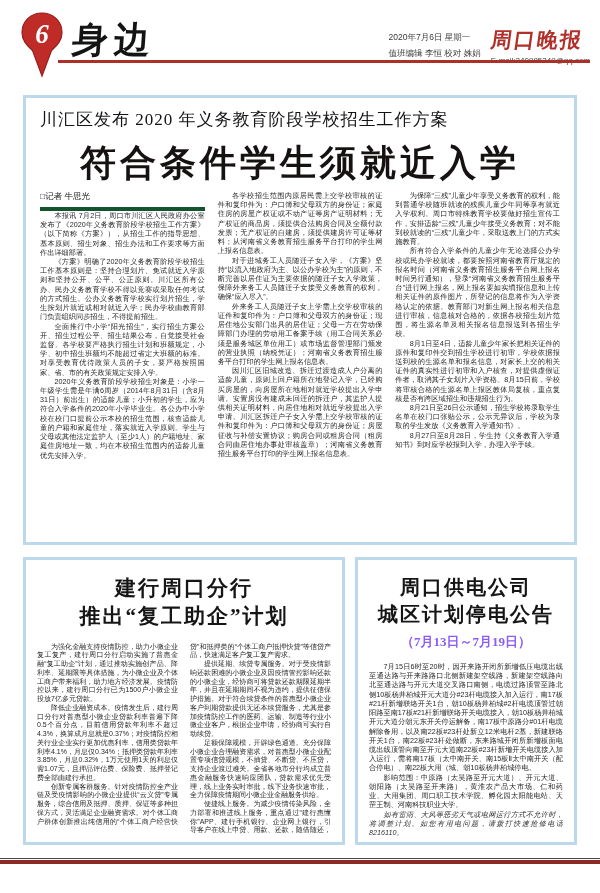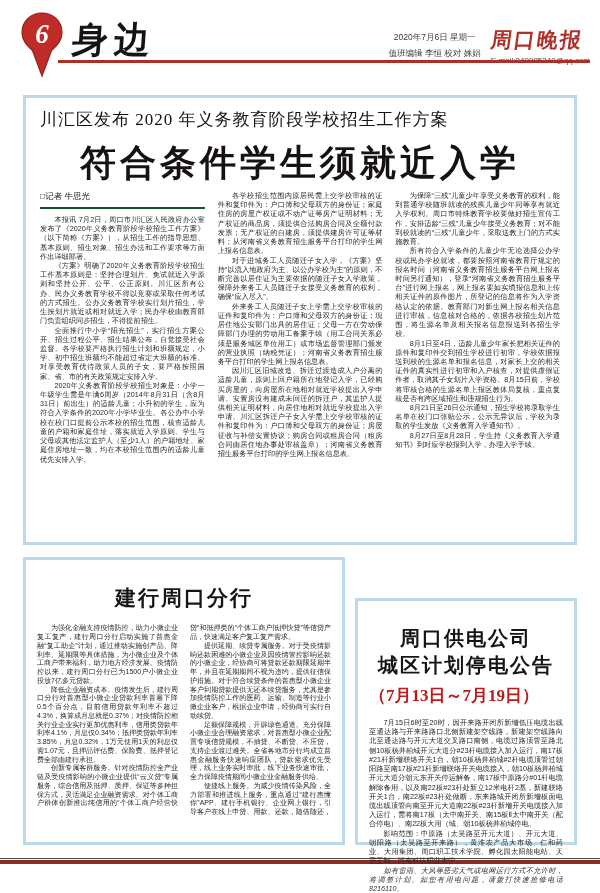--- a/index.html
+++ b/index.html
@@ -6,49 +6,49 @@
   body{width:600px;height:893px;position:relative;font-family:"Liberation Sans",sans-serif;color:#222;overflow:hidden;}
 
   
   .header{position:relative;height:95px;}
   .pin{position:absolute;left:20px;top:12px;width:44px;height:66px;}
   .pin .num{position:absolute;top:7px;left:0;width:44px;text-align:center;color:#fff;
             font-family:"Liberation Serif",serif;font-size:27px;font-weight:bold;font-style:italic;}
   .section-name{position:absolute;left:72px;top:16px;font-family:"Liberation Serif",serif;
                 font-size:36px;font-weight:bold;transform:skewX(-4deg);letter-spacing:6px;color:#141414;}
   .header-right{position:absolute;right:10px;top:26px;display:flex;align-items:center;gap:10px;}
-  .pub-meta{text-align:center;font-size:8.5px;line-height:1.8;color:#3a3a3a;white-space:nowrap;}
+  .pub-meta{text-align:left;font-size:8.5px;line-height:1.8;color:#3a3a3a;white-space:nowrap;}
   .masthead-block{text-align:left;}
   .masthead{font-family:"Liberation Serif",serif;font-size:21px;font-weight:bold;color:#b1302a;
             transform:skewX(-8deg);letter-spacing:2px;white-space:nowrap;}
   .email{font-size:8px;color:#444;margin-top:2px;white-space:nowrap;}
   .header-rule{position:absolute;left:58px;right:10px;top:60px;height:3px;background:#ae2f28;}
 
   
   .main-box{margin:0 23px;height:450px;box-sizing:border-box;border:3px solid #bcd9ec;
             background:#fff;padding:10px 14px;}
   .kicker{font-family:"Liberation Serif",serif;font-size:17px;color:#141414;letter-spacing:1px;}
   .headline{font-family:"Liberation Serif",serif;font-size:36px;font-weight:bold;color:#171212;
             text-align:center;letter-spacing:4px;margin:8px 0 3px;}
   .article-body{font-size:7.2px;line-height:1.28;text-align:justify;color:#272727;overflow:hidden;}
   .article-body p{margin:0;text-indent:2em;}
   .three-col{column-count:3;column-gap:13px;height:300px;}
-  .byline{font-size:8.5px;text-indent:0;color:#222;border-bottom:2px solid #14532d;
-          padding-bottom:5px;margin-bottom:6px;}
+  .byline{font-size:8.5px;text-indent:0;color:#222;border-bottom:4px solid #14532d;
+          padding-bottom:5px;}
 
   .bottom-row{margin:12px 23px 0;display:flex;gap:10px;height:288px;}
-  .sub-box{box-sizing:border-box;border:3px solid #bcd9ec;background:#fff;padding:24px 11px 8px;}
+  .sub-box{box-sizing:border-box;border:3px solid #bcd9ec;background:#fff;padding:14px 11px 8px;}
   .bank-box{flex:0 0 322px;}
-  .power-box{flex:1;margin-top:41px;}
+  .power-box{flex:1;}
   .box-title{font-family:"Liberation Serif",serif;font-weight:bold;text-align:center;
              color:#151515;line-height:1.35;}
   .bank-box .box-title{font-size:21px;letter-spacing:2px;}
   .power-box .box-title{font-size:20px;letter-spacing:2px;}
-  .box-subtitle{font-family:"Liberation Serif",serif;font-size:17px;font-weight:600;
-                text-align:left;margin-top:5px;color:#b91c1c;}
+  .box-subtitle{font-family:"Liberation Serif",serif;font-size:13px;font-weight:600;
+                text-align:center;margin-top:5px;color:#8b5cf6;}
   .two-col{column-count:2;column-gap:12px;height:198px;margin-top:12px;font-size:7px;line-height:1.25;}
   .one-col{height:202px;margin-top:11px;line-height:1.28;}
   .note{font-style:italic;color:#333;}
 
   
   .footer-rule{margin-top:13px;}
   .footer-rule .thin{height:1px;background:#4a4a4a;}
   .footer-rule .thick{height:4px;background:#8c2b24;margin-top:1px;}
 </style>
 </head>
@@ -93,20 +93,21 @@
       <p>8月1日至4日，适龄儿童少年家长把相关证件的原件和复印件交到招生学校进行初审，学校依据报送到校的生源名单和报名信息，对家长上交的相关证件的真实性进行初审和入户核查，对提供虚假证件者，取消其子女划片入学资格。8月15日前，学校将审核合格的生源名单上报区教体局复核，重点复核是否有跨区域招生和违规招生行为。</p>
       <p>8月21日至26日公示通知，招生学校将录取学生名单在校门口张贴公示，公示无异议后，学校为录取的学生发放《义务教育入学通知书》。</p>
       <p>8月27日至8月28日，学生持《义务教育入学通知书》到对应学校报到入学，办理入学手续。</p>
     </div>
 </div>
 
 <div class="bottom-row">
   <div class="sub-box bank-box">
     <div class="box-title">
       <div>建行周口分行</div>
+      <div>推出“复工助企”计划</div>
     </div>
     <div class="article-body two-col">
         <p>为强化金融支持疫情防控，助力小微企业复工复产，建行周口分行启动实施了普惠金融“复工助企”计划，通过推动实施创产品、降利率、延期限等具体措施，为小微企业及个体工商户带来福利，助力地方经济发展。疫情防控以来，建行周口分行已为1500户小微企业投放7亿多元贷款。</p>
         <p>降低企业融资成本。疫情发生后，建行周口分行对普惠型小微企业贷款利率普遍下降0.5个百分点，目前信用贷款年利率不超过4.3%，换算成月息就是0.37%；对疫情防控相关行业企业实行更加优惠利率，信用类贷款年利率4.1%，月息仅0.34%；抵押类贷款年利率3.85%，月息0.32%，1万元使用1天的利息仅需1.07元，且押品评估费、保险费、抵押登记费全部由建行承担。</p>
         <p>创新专属客群服务。针对疫情防控全产业链及受疫情影响的小微企业提供“云义贷”专属服务，综合信用及抵押、质押、保证等多种担保方式，灵活满足企业融资需求。对个体工商户群体创新推出纯信用的“个体工商户经营快贷”和抵押类的“个体工商户抵押快贷”等信贷产品，快速满足客户复工复产需求。</p>
         <p>提供延期、续贷专属服务。对于受疫情影响还款困难的小微企业及因疫情管控影响还款的小微企业，经协商可将贷款还款期限延期半年，并且在延期期间不视为违约，提供征信保护措施。对于符合续贷条件的普惠型小微企业客户到期贷款提供无还本续贷服务，尤其是参加疫情防控工作的医药、运输、制造等行业小微企业客户，根据企业申请，经协商可实行自动续贷。</p>
         <p>足额保障规模，开辟绿色通道。充分保障小微企业合理融资需求，对普惠型小微企业配置专项信贷规模，不抽贷、不断贷、不压贷，支持企业渡过难关。全省各地市分行均成立普惠金融服务快速响应团队，贷款需求优先受理，线上业务实时审批，线下业务快速审批，全力保障疫情期间小微企业金融服务供给。</p>
         <p>便捷线上服务。为减少疫情传染风险，全力部署和推进线上服务，重点通过“建行惠懂你”APP、建行手机银行、企业网上银行，引导客户在线上申贷、用款、还款，随借随还，降低财务成本，足不出户享受安全、便捷的7×24小时金融服务。（周建）</p>
       </div>
   </div>

